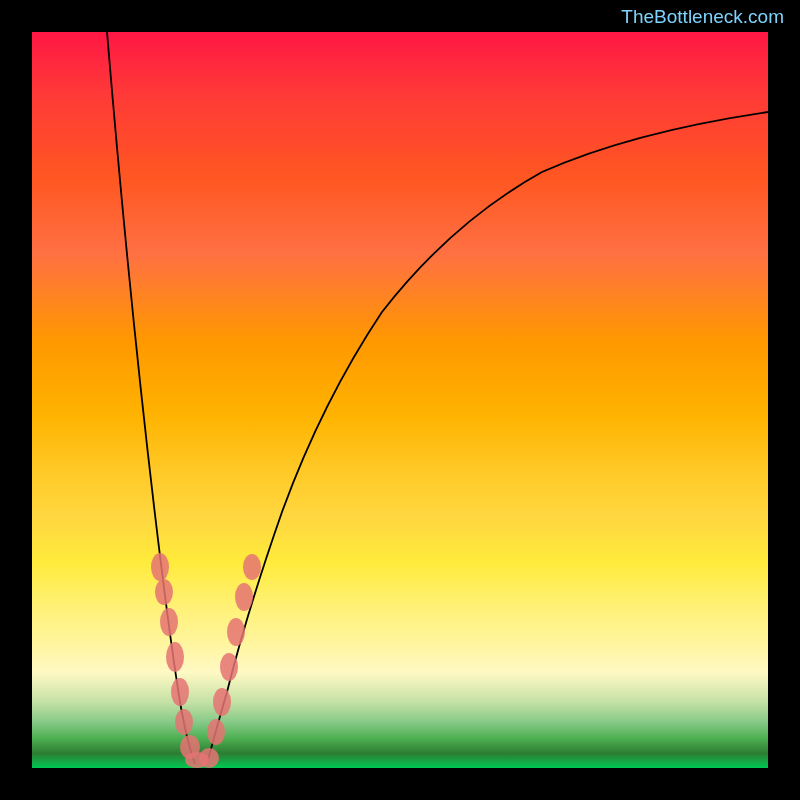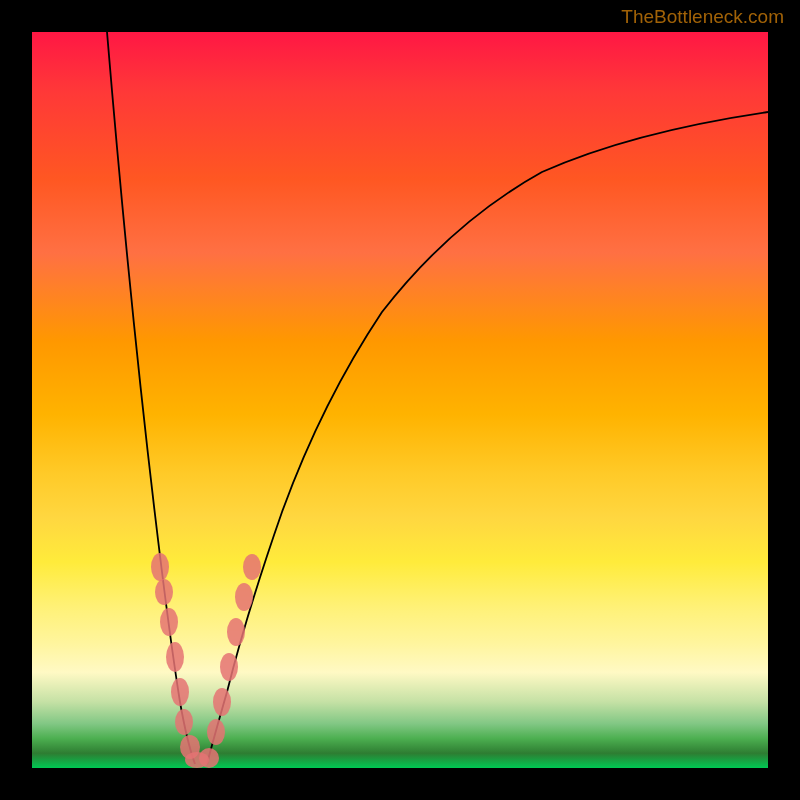--- a/index.html
+++ b/index.html
@@ -47,21 +47,21 @@
         #4caf50 96%,
         #2e7d32 98%,
         #00c853 100%
       );
     }
     
     .watermark {
       position: absolute;
       top: 6px;
       right: 16px;
-      color: #a16207;
+      color: #7dd3fc;
       font-size: 19px;
       font-weight: normal;
       z-index: 10;
     }
     
     .chart-svg {
       position: absolute;
       top: 0;
       left: 0;
       width: 736px;

